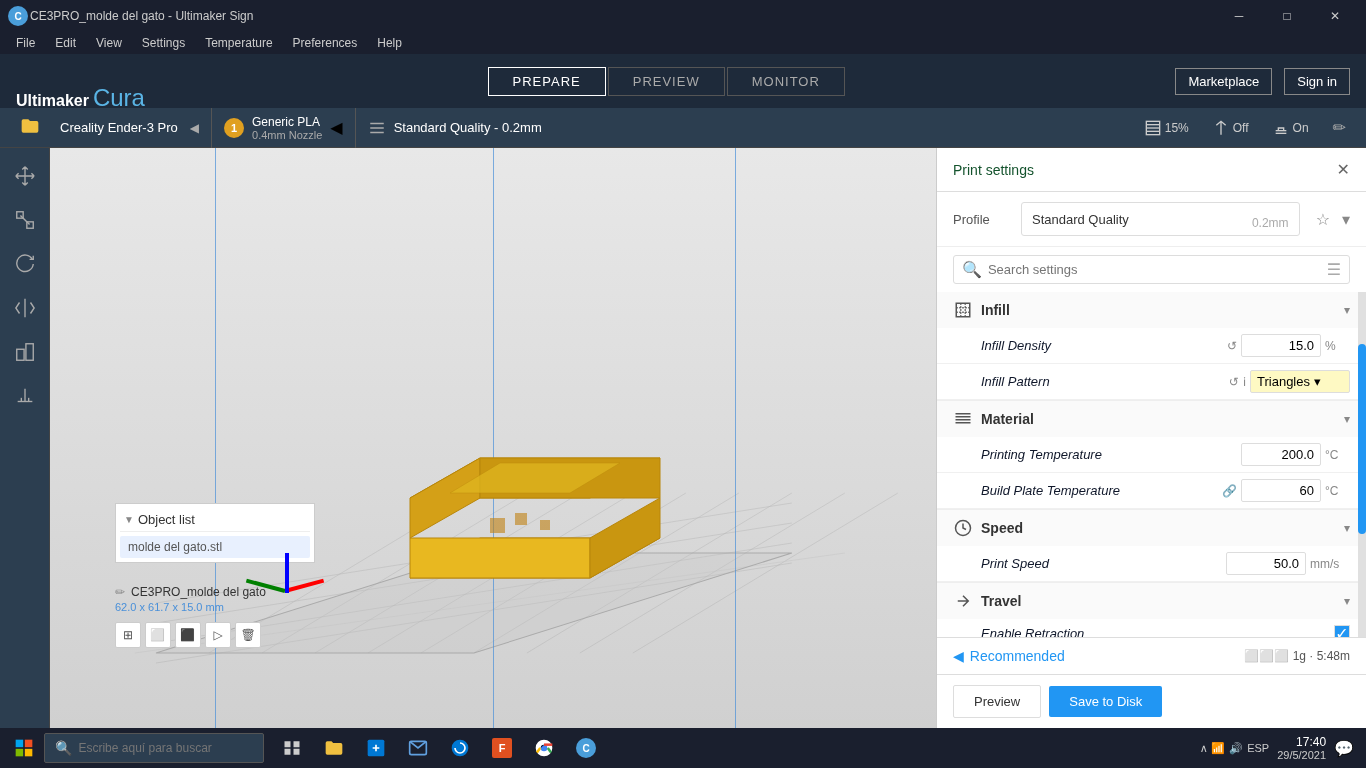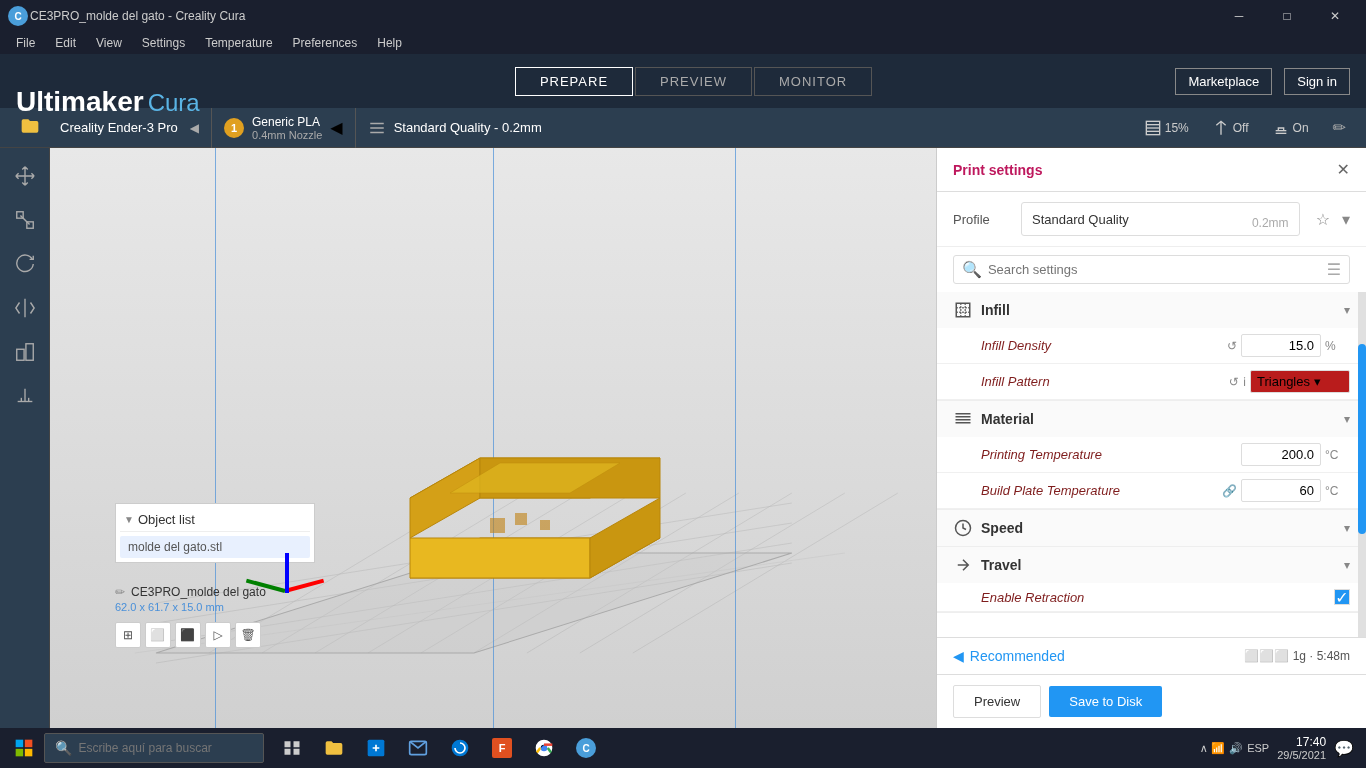--- a/index.html
+++ b/index.html
@@ -80,21 +80,21 @@
       padding: 0 16px;
       justify-content: space-between;
     }
     #header .logo {
       display: flex;
       align-items: baseline;
       gap: 4px;
     }
     #header .logo-ultimaker {
       color: white;
-      font-size: 28px;
+      font-size: 16px;
       font-weight: bold;
       margin-top: 42px;
     }
     #header .logo-cura {
       color: #5ab4e5;
       font-size: 24px;
       font-weight: 300;
     }
     #header .nav-tabs {
       display: flex;
@@ -282,22 +282,22 @@
     }
     .settings-header {
       display: flex;
       align-items: center;
       justify-content: space-between;
       padding: 12px 16px;
       border-bottom: 1px solid #ddd;
     }
     .settings-title {
       font-size: 14px;
-      color: #be185d;
-      font-weight: 700;
+      color: #14532d;
+      font-weight: 400;
     }
     .settings-close {
       color: #666;
       cursor: pointer;
       font-size: 16px;
     }
     .profile-row {
       display: flex;
       align-items: center;
       padding: 10px 16px;
@@ -379,21 +379,21 @@
     }
     .setting-row {
       display: flex;
       align-items: center;
       padding: 6px 16px 6px 44px;
       border-bottom: 1px solid #f0f0f0;
     }
     .setting-name {
       flex: 1;
       font-size: 13px;
-      color: #7f1d1d;
+      color: #0f172a;
       font-style: italic;
     }
     .setting-controls {
       display: flex;
       align-items: center;
       gap: 4px;
     }
     .setting-reset {
       color: #888;
       font-size: 12px;
@@ -416,21 +416,21 @@
       color: #888;
       font-size: 12px;
       width: 25px;
     }
     .setting-select {
       border: 1px solid #ddd;
       padding: 3px 6px;
       font-size: 13px;
       border-radius: 2px;
       cursor: pointer;
-      background: #b91c1c;
+      background: #fef9c3;
       display: flex;
       align-items: center;
       gap: 4px;
       min-width: 100px;
     }
     .setting-checkbox {
       width: 16px;
       height: 16px;
       border: 1px solid #ddd;
       display: flex;
@@ -670,21 +670,21 @@
     }
 
     .link-icon { color: #888; cursor: pointer; font-size: 12px; }
   </style>
 </head>
 <body>
 
 <div id="titlebar">
   <div style="display:flex;align-items:center;gap:8px;">
     <div class="app-icon">C</div>
-    <span class="title-text">CE3PRO_molde del gato - Creality Cura</span>
+    <span class="title-text">CE3PRO_molde del gato - Ultimaker Sign</span>
   </div>
   <div class="window-controls">
     <div class="win-btn">─</div>
     <div class="win-btn">□</div>
     <div class="win-btn close">✕</div>
   </div>
 </div>
 
 <div id="menubar">
   <span class="menu-item">File</span>
@@ -989,20 +989,27 @@
             <div class="section-icon">
               <svg width="18" height="18" viewBox="0 0 24 24" fill="none" stroke="#555" stroke-width="2">
                   <circle cx="12" cy="12" r="10"></circle>
                   <polyline points="12 6 12 12 16 14"></polyline>
                 </svg>
             </div>
             <span class="section-title">Speed</span>
             <span class="section-chevron">▾</span>
           </div>
 
+          <div class="setting-row">
+            <span class="setting-name">Print Speed</span>
+            <div class="setting-controls">
+              <input class="setting-input" type="text" value="50.0" style="">
+              <span class="setting-unit" style="width:40px;">mm/s</span>
+            </div>
+          </div>
         </div>
 
         <div class="settings-section">
           <div class="section-header">
             <div class="section-icon">
               <svg width="18" height="18" viewBox="0 0 24 24" fill="none" stroke="#555" stroke-width="2">
                   <path d="M5 12h14M12 5l7 7-7 7"></path>
                 </svg>
             </div>
             <span class="section-title">Travel</span>

